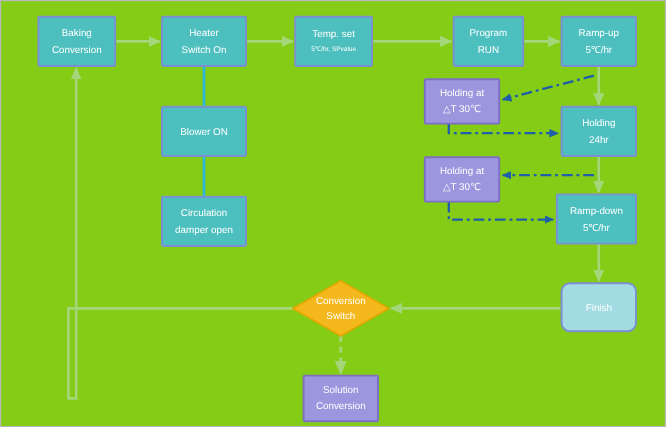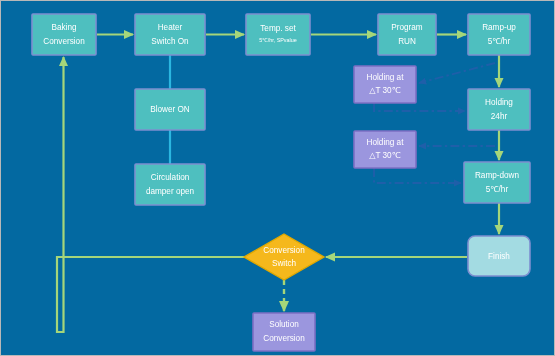--- a/index.html
+++ b/index.html
@@ -8,21 +8,21 @@
     background: #ffffff;
   }
   body {
     font-family: "Liberation Sans", sans-serif;
   }
   #diagram-frame {
     position: relative;
     width: 555px;
     height: 356px;
     box-sizing: border-box;
-    background: #0369a1;
+    background: #84cc16;
     border: 1px solid #b8b8b8;
     overflow: hidden;
   }
   #flow-svg {
     display: block;
     width: 555px;
     height: 356px;
   }
   .node-label {
     font-family: "Liberation Sans", sans-serif;

